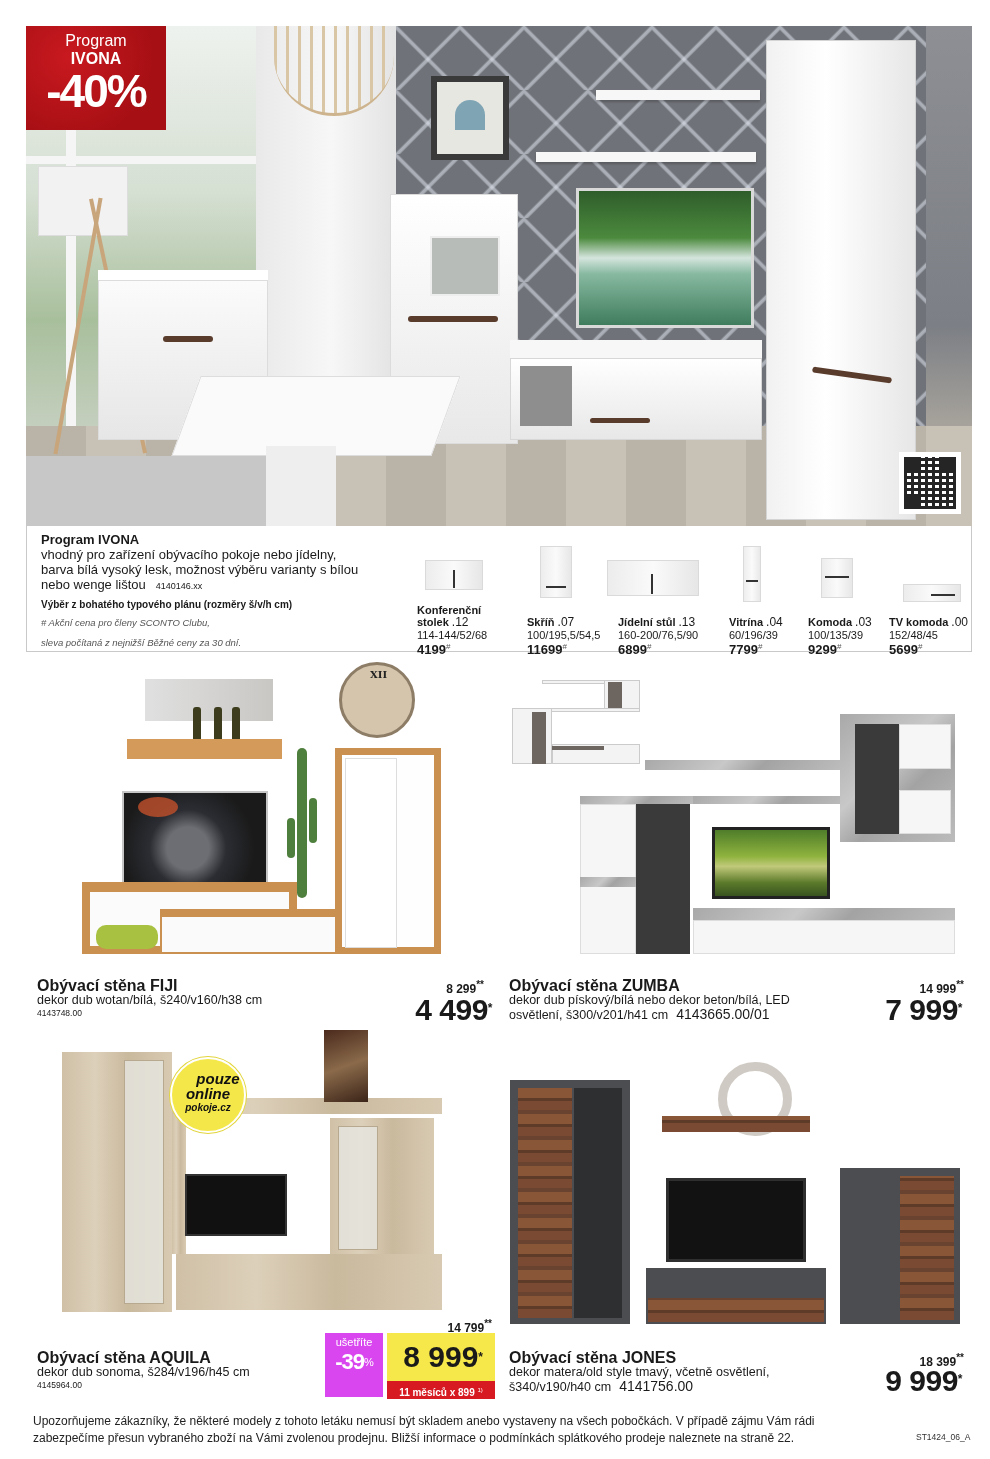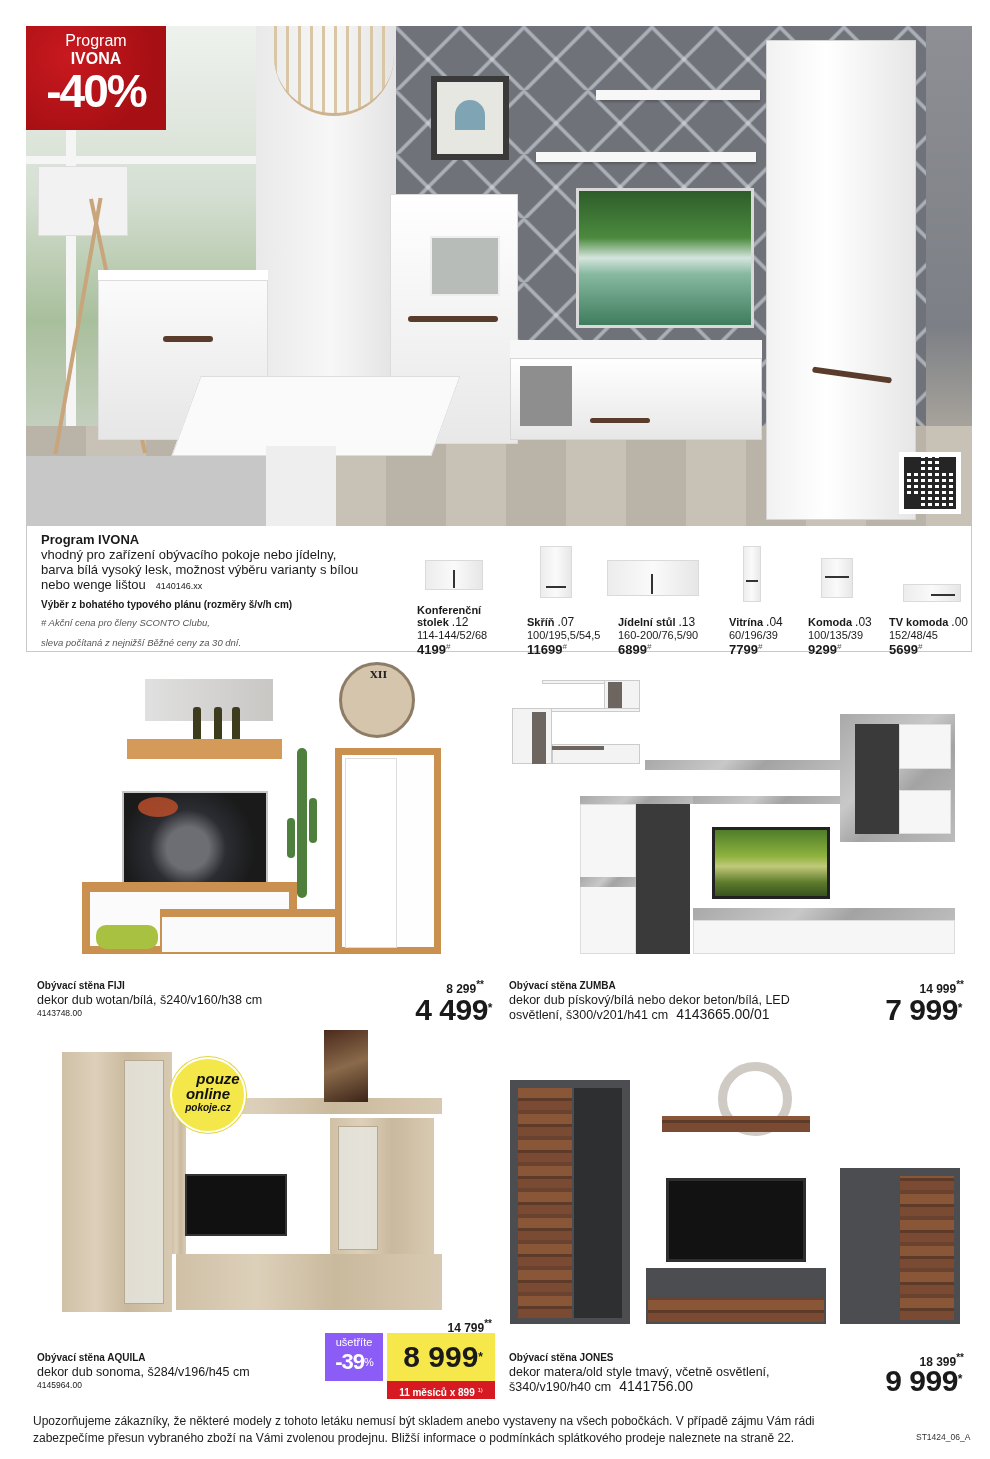--- a/index.html
+++ b/index.html
@@ -75,21 +75,21 @@
   .variant { position:absolute; bottom:4px; font-size:11px; line-height:12.5px; }
   .variant .vname { font-weight:700; }
   .variant .vsuf { font-weight:400; font-size:12px; }
   .variant .vprice { font-weight:700; font-size:13px; }
   .variant .vprice sup { font-weight:400; font-size:8px; color:#555; }
   .thumb { position:absolute; background:linear-gradient(90deg,#ececec,#fafafa,#e6e6e6); box-shadow: inset 0 0 0 1px #dadada; }
   .thumb .h { position:absolute; height:2px; background:#333; }
 
   
   .product { position:absolute; }
-  .pname { font-size:10px; font-weight:700; line-height:14px; }
+  .pname { font-size:16px; font-weight:700; line-height:14px; }
   .pdesc { font-size:12.5px; line-height:14px; }
   .pcode { font-size:14px; margin-left:8px; }
   .pcode-line { font-size:8.5px; line-height:12px; }
   .old-price { position:absolute; font-size:12px; font-weight:700; text-align:right; }
   .old-price sup { font-size:10px; }
   .new-price { position:absolute; font-size:30px; font-weight:700; letter-spacing:-0.5px; line-height:30px; text-align:right; }
   .new-price sup { font-size:12px; vertical-align: top; position:relative; top:-2px; }
 
   
   .fiji-shelf { position:absolute; left:127px; top:739px; width:155px; height:20px; background:#d49a5a; }
@@ -132,21 +132,21 @@
   .aq-picture { position:absolute; left:324px; top:1030px; width:44px; height:72px; background:linear-gradient(160deg,#4b2a1d,#8a6a4a,#3b2418); }
 
   
   .jo-wood { background: repeating-linear-gradient(0deg,#7b4a32 0 9px,#5e3a28 9px 12px,#8a5638 12px 22px,#6a4330 22px 26px); }
   .jo-part { position:absolute; }
   .jo-grey { position:absolute; background:#4b4d51; }
   .jo-tv { position:absolute; left:666px; top:1178px; width:140px; height:84px; background:#121212; border:3px solid #2f2f2f; }
   .jo-mirror { position:absolute; left:718px; top:1062px; width:74px; height:74px; border:9px solid #cfcac3; border-radius:50%; }
 
   
-  .save-box { position:absolute; left:325px; top:1333px; width:58px; height:48px; background:#8b5cf6; color:#fff; text-align:center; }
+  .save-box { position:absolute; left:325px; top:1333px; width:58px; height:64px; background:#d946ef; color:#fff; text-align:center; }
   .save-box .s1 { font-size:11px; line-height:14px; margin-top:2px; }
   .save-box .s2 { font-size:22px; font-weight:700; line-height:26px; letter-spacing:-1px; }
   .save-box .s2 small { font-size:11px; font-weight:400; vertical-align: top; }
   .price-yellow { position:absolute; left:387px; top:1333px; width:108px; height:48px; background:#f6e84a; }
   .price-yellow .val { position:absolute; right:12px; top:9px; font-size:30px; font-weight:700; line-height:30px; }
   .price-yellow .val sup { font-size:12px; vertical-align: top; }
   .installment { position:absolute; left:387px; top:1381px; width:108px; height:18px; background:#d71a21; color:#fff; font-size:10px; font-weight:700; line-height:18px; text-align:center; }
   .installment sup { font-size:6px; font-weight:400; }
 
   

